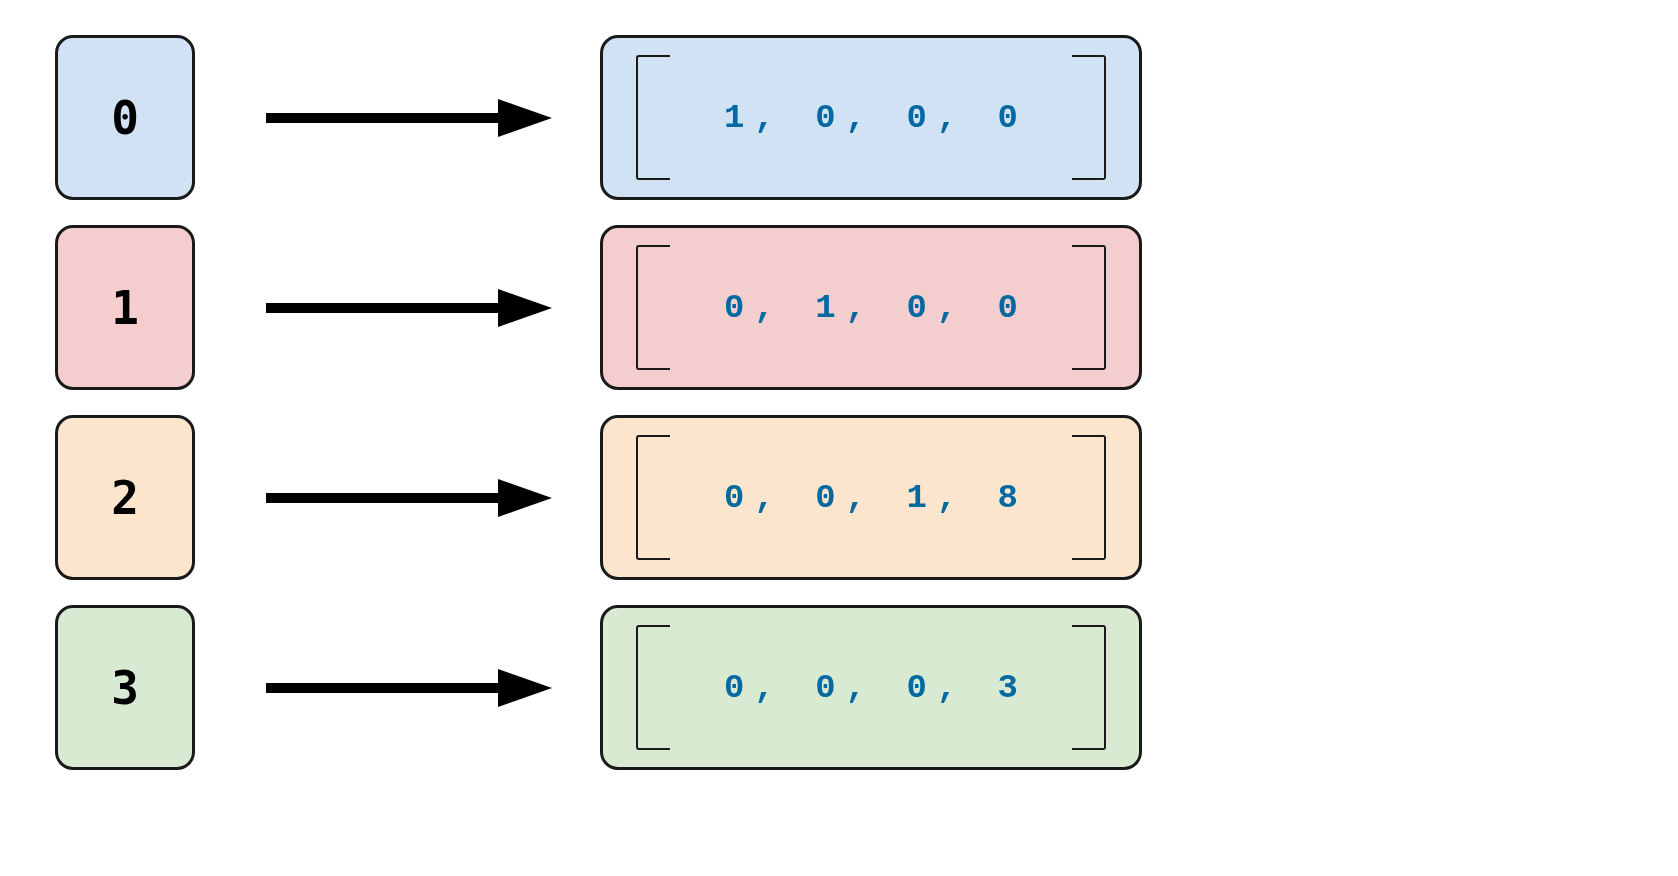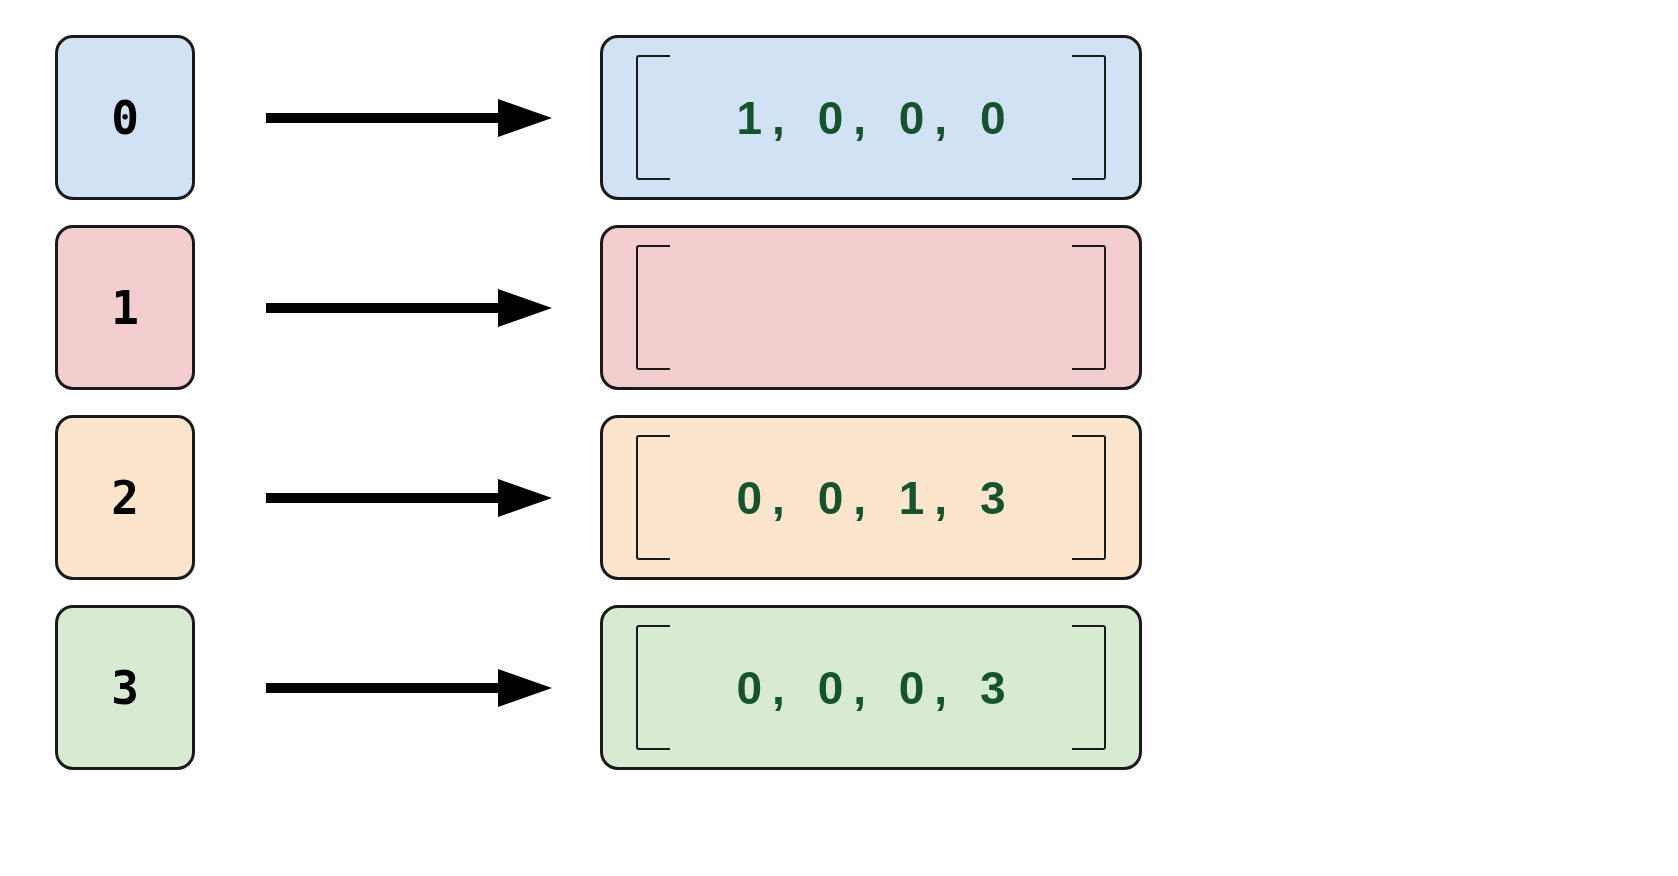--- a/index.html
+++ b/index.html
@@ -104,24 +104,24 @@
     border-top-left-radius: 3px;
     border-bottom-left-radius: 3px;
   }
   .bracket-right {
     right: 0;
     border-right: 2px solid #1a1a1a;
     border-top-right-radius: 3px;
     border-bottom-right-radius: 3px;
   }
   .vector-text {
-    font-family: Liberation Sans, sans-serif;
+    font-family: Liberation Mono, monospace;
     font-weight: bold;
-    font-size: 46px;
-    color: #14532d;
+    font-size: 34px;
+    color: #0369a1;
     letter-spacing: 10px;
     line-height: 1;
     white-space: nowrap;
     text-indent: 10px;
   }
 
   
   .theme-blue   .label-box, .theme-blue   .vector-box { background: #d0e2f3; }
   .theme-pink   .label-box, .theme-pink   .vector-box { background: #f4cdce; }
   .theme-orange .label-box, .theme-orange .vector-box { background: #fce5cd; }
@@ -161,41 +161,42 @@
     <div class="arrow">
       <svg width="286" height="44" viewBox="0 0 286 44" xmlns="http://www.w3.org/2000/svg">
         <rect x="0" y="17" width="236" height="10" fill="#000000"></rect>
         <polygon points="232,3 286,22 232,41" fill="#000000"></polygon>
       </svg>
     </div>
 
     <div class="vector-box">
       <div class="bracket-wrap">
         <span class="bracket bracket-left"></span>
+        <span class="vector-text">0, 1, 0, 0</span>
         <span class="bracket bracket-right"></span>
       </div>
     </div>
   </div>
 
   <div class="row row-2 theme-orange">
     <div class="label-box">
       <span class="label-text">2</span>
     </div>
 
     <div class="arrow">
       <svg width="286" height="44" viewBox="0 0 286 44" xmlns="http://www.w3.org/2000/svg">
         <rect x="0" y="17" width="236" height="10" fill="#000000"></rect>
         <polygon points="232,3 286,22 232,41" fill="#000000"></polygon>
       </svg>
     </div>
 
     <div class="vector-box">
       <div class="bracket-wrap">
         <span class="bracket bracket-left"></span>
-        <span class="vector-text">0, 0, 1, 3</span>
+        <span class="vector-text">0, 0, 1, 8</span>
         <span class="bracket bracket-right"></span>
       </div>
     </div>
   </div>
 
   <div class="row row-3 theme-green">
     <div class="label-box">
       <span class="label-text">3</span>
     </div>
 

